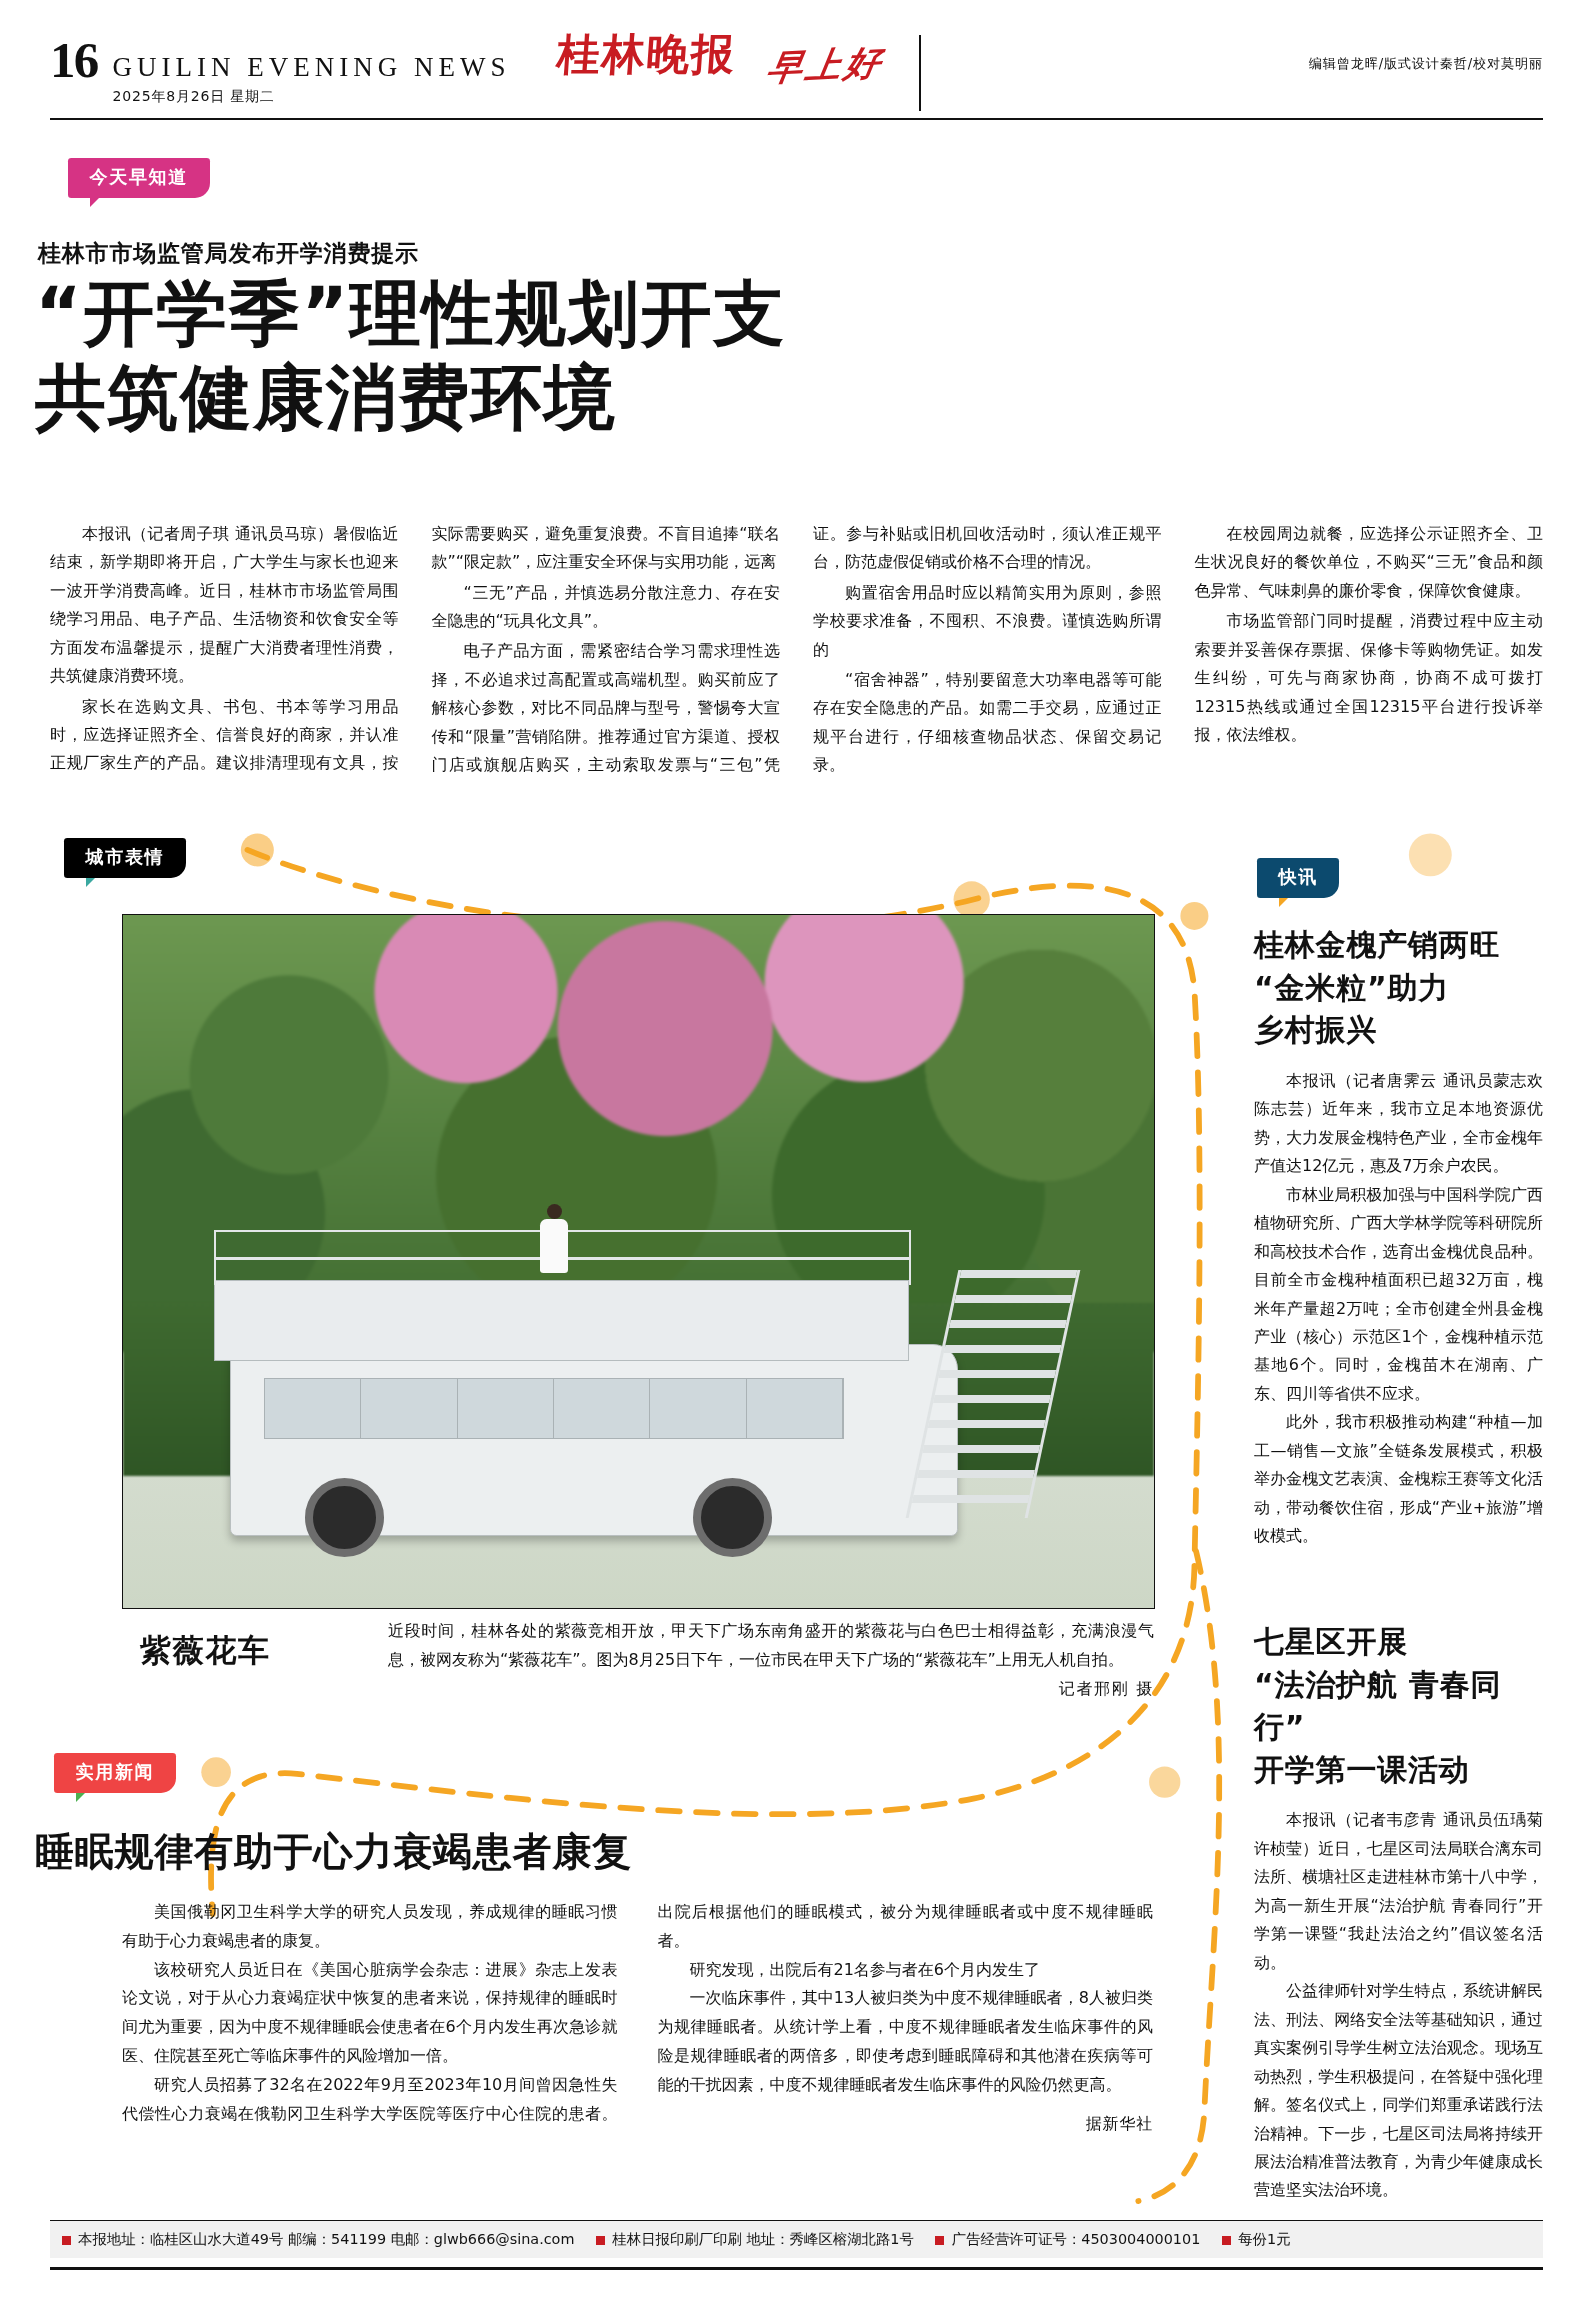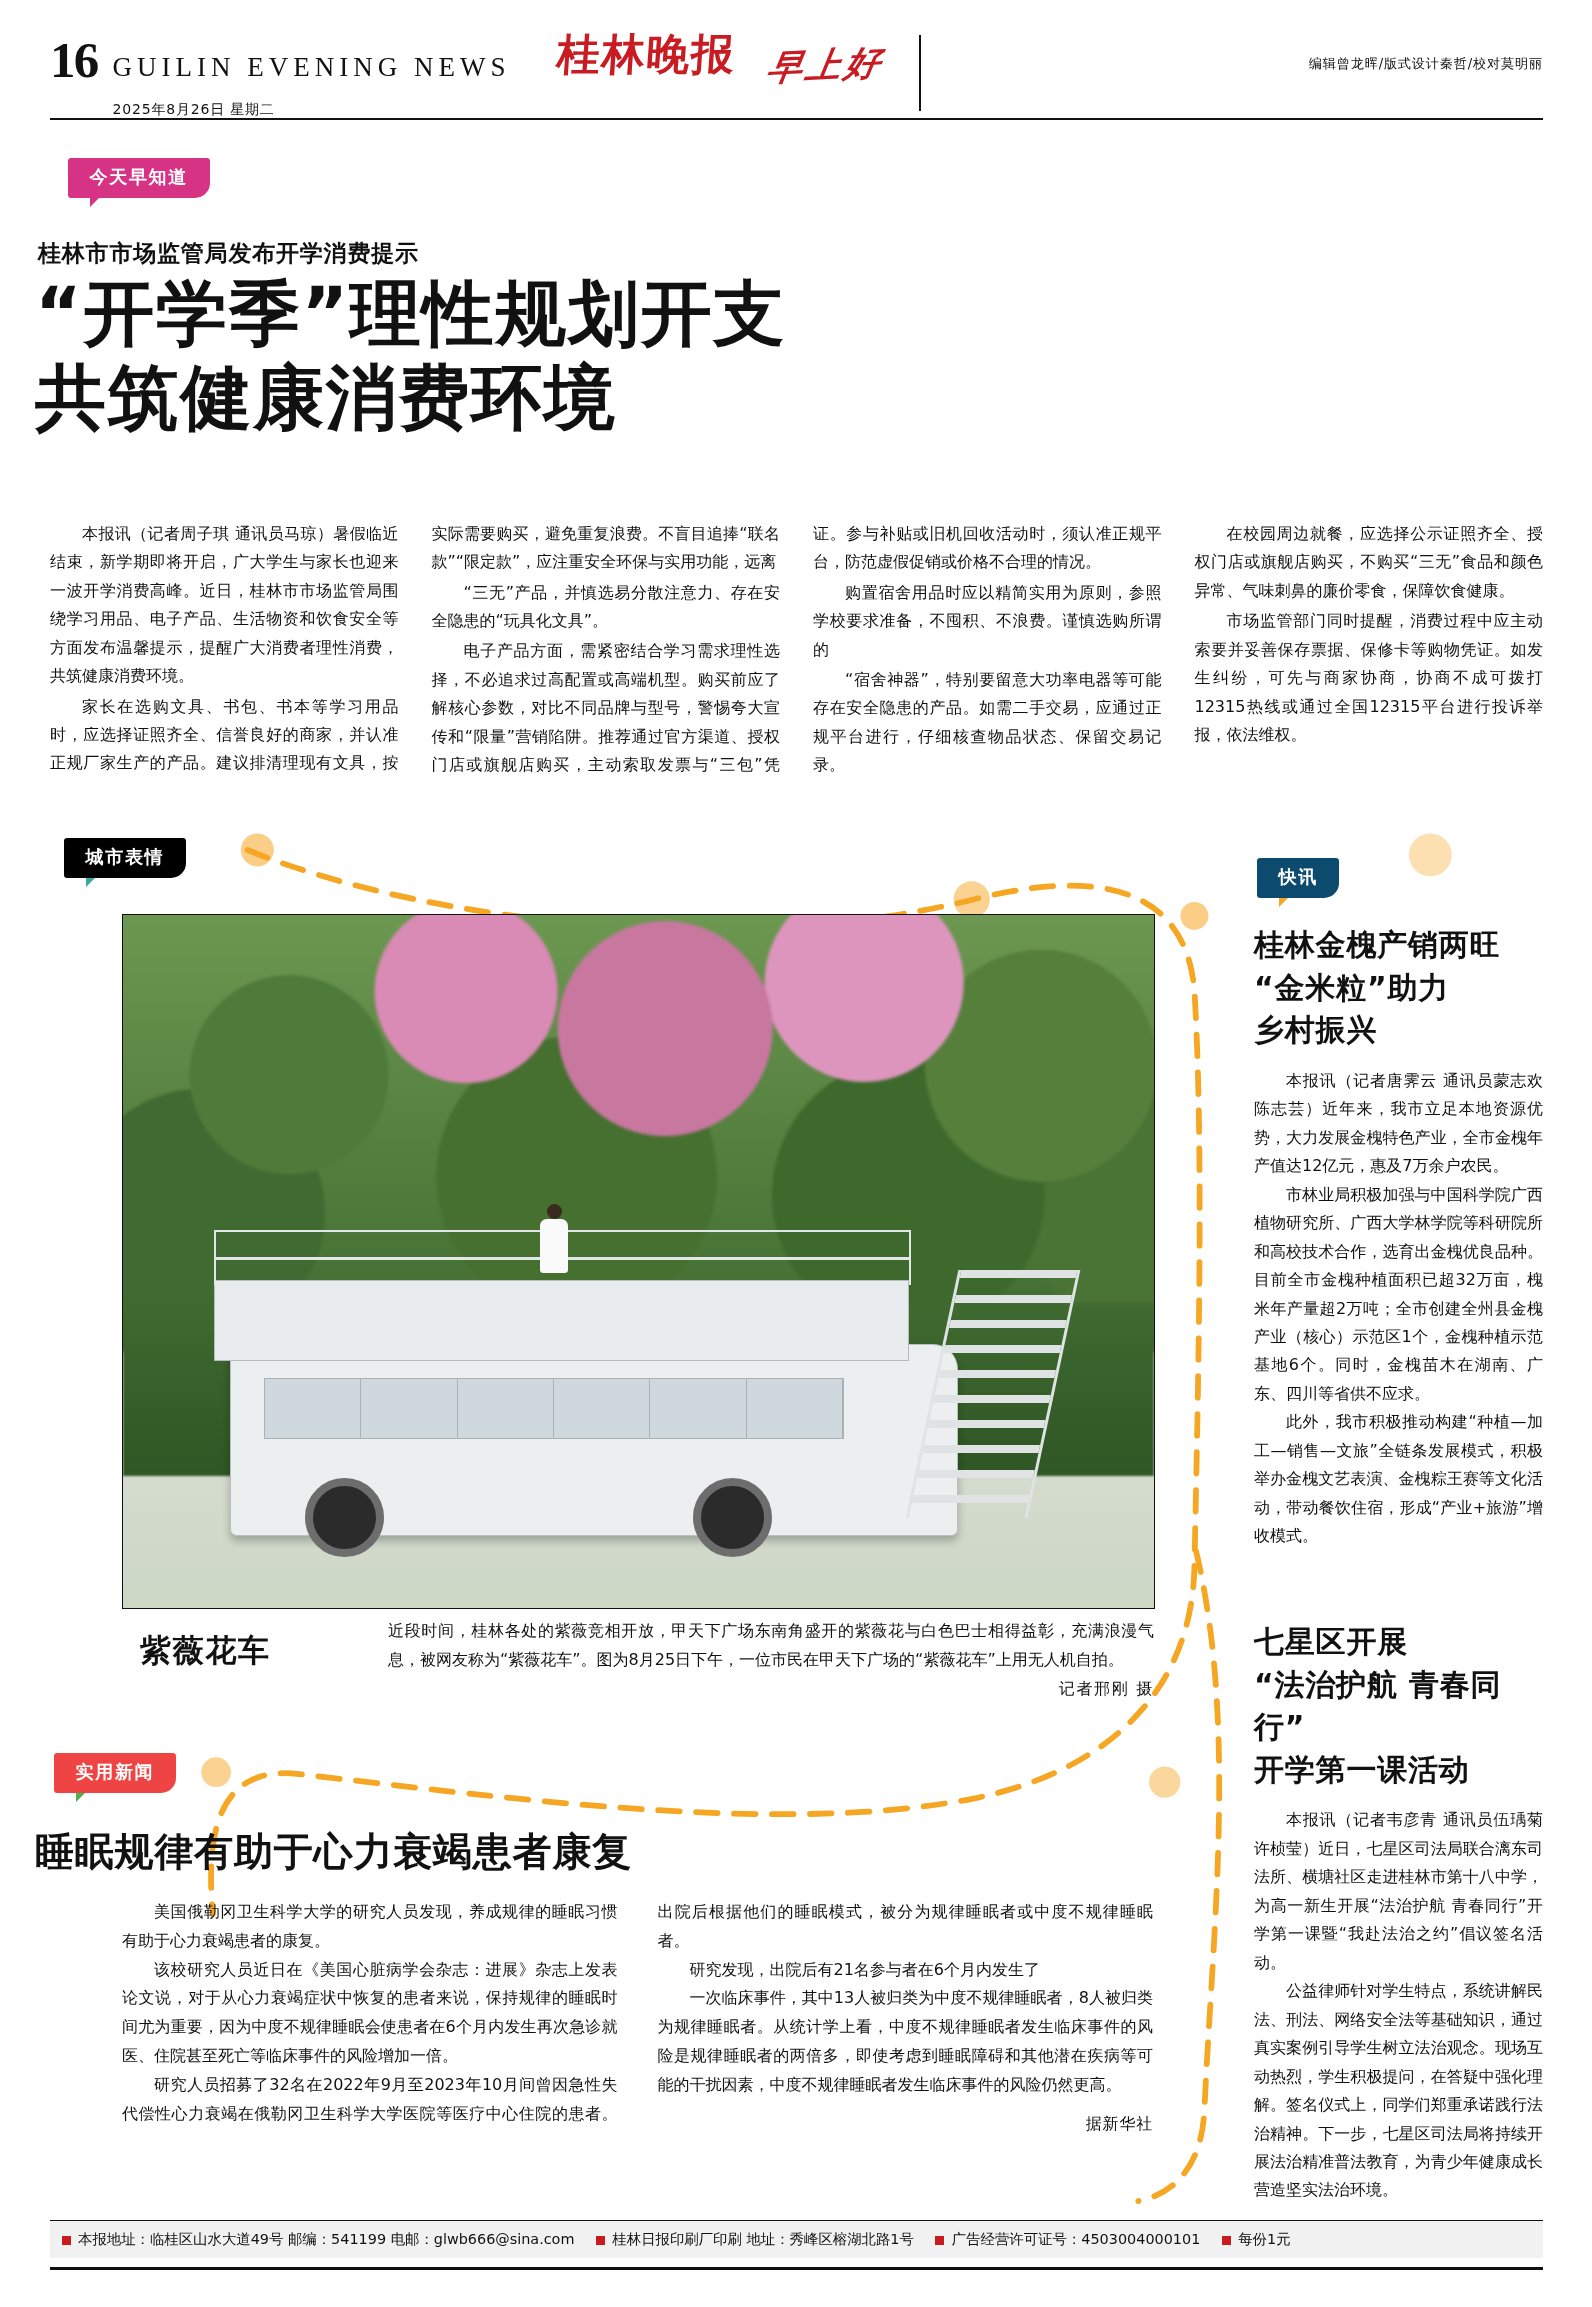--- a/index.html
+++ b/index.html
@@ -26,21 +26,21 @@
     font-family:"Liberation Serif",serif;
     color:#111;margin-right:15px;
     letter-spacing:-1.7px;
   }
   .mast-en{
     font-family:"Liberation Serif",serif;
     font-size:27px;letter-spacing:5px;color:#111;
     margin-top:17px;
   }
   .mast-date{
-    font-size:14px;color:#111;margin-top:18px;letter-spacing:0.8px;
+    font-size:14px;color:#111;margin-top:5px;letter-spacing:0.8px;
     font-family:"DejaVu Sans",sans-serif;
   }
   .mast-left{display:flex;flex-direction:column;}
   .mast-logo{
     margin-left:46px;margin-top:-1.7px;
     color:#c81c22;
     font-family:"DejaVu Serif","Liberation Serif",serif;
     font-weight:bold;font-size:43px;letter-spacing:1.7px;
     line-height:1;
     transform:skewX(-4deg);
@@ -254,21 +254,21 @@
     <div>共筑健康消费环境</div>
   </div>
 
   <div class="lead-body">
     <p>本报讯（记者周子琪  通讯员马琼）暑假临近结束，新学期即将开启，广大学生与家长也迎来一波开学消费高峰。近日，桂林市市场监管局围绕学习用品、电子产品、生活物资和饮食安全等方面发布温馨提示，提醒广大消费者理性消费，共筑健康消费环境。</p>
     <p>家长在选购文具、书包、书本等学习用品时，应选择证照齐全、信誉良好的商家，并认准正规厂家生产的产品。建议排清理现有文具，按实际需要购买，避免重复浪费。不盲目追捧“联名款”“限定款”，应注重安全环保与实用功能，远离</p>
     <p>“三无”产品，并慎选易分散注意力、存在安全隐患的“玩具化文具”。</p>
     <p>电子产品方面，需紧密结合学习需求理性选择，不必追求过高配置或高端机型。购买前应了解核心参数，对比不同品牌与型号，警惕夸大宣传和“限量”营销陷阱。推荐通过官方渠道、授权门店或旗舰店购买，主动索取发票与“三包”凭证。参与补贴或旧机回收活动时，须认准正规平台，防范虚假促销或价格不合理的情况。</p>
     <p>购置宿舍用品时应以精简实用为原则，参照学校要求准备，不囤积、不浪费。谨慎选购所谓的</p>
     <p>“宿舍神器”，特别要留意大功率电器等可能存在安全隐患的产品。如需二手交易，应通过正规平台进行，仔细核查物品状态、保留交易记录。</p>
-    <p>在校园周边就餐，应选择公示证照齐全、授权门店或旗舰店购买，不购买“三无”食品和颜色异常、气味刺鼻的廉价零食，保障饮食健康。</p>
+    <p>在校园周边就餐，应选择公示证照齐全、卫生状况良好的餐饮单位，不购买“三无”食品和颜色异常、气味刺鼻的廉价零食，保障饮食健康。</p>
     <p>市场监管部门同时提醒，消费过程中应主动索要并妥善保存票据、保修卡等购物凭证。如发生纠纷，可先与商家协商，协商不成可拨打12315热线或通过全国12315平台进行投诉举报，依法维权。</p>
   </div>
 
   <svg class="decor" viewBox="0 0 1930 2796" width="1592" height="2307">
     <path d="M 300 1030 C 520 1120, 900 1160, 1180 1090 C 1380 1040, 1440 1110, 1448 1200
              C 1460 1400, 1452 1700, 1448 1900 C 1444 2060, 1330 2150, 1180 2180
              C 950 2225, 620 2180, 360 2150 C 260 2140, 250 2230, 258 2320" fill="none" stroke="#f5a623" stroke-width="7" stroke-dasharray="26 20" stroke-linecap="round"></path>
     <path d="M 1450 1880 C 1500 2090, 1470 2340, 1460 2560 C 1456 2630, 1420 2660, 1380 2668" fill="none" stroke="#f5a623" stroke-width="7" stroke-dasharray="26 20" stroke-linecap="round"></path>
     <circle cx="312" cy="1030" r="20" fill="#f5a623" opacity="0.55"></circle>
     <circle cx="1178" cy="1090" r="22" fill="#f5a623" opacity="0.5"></circle>

